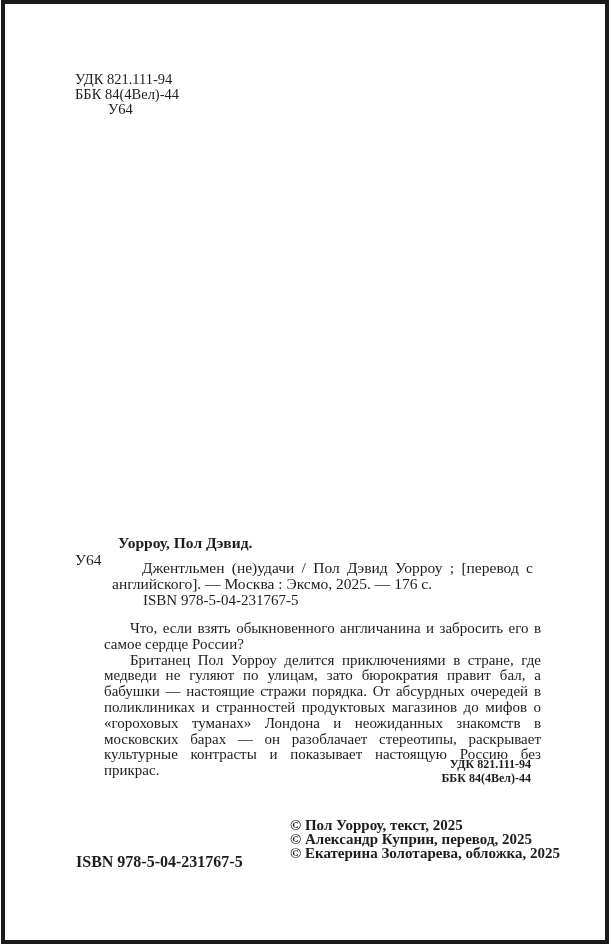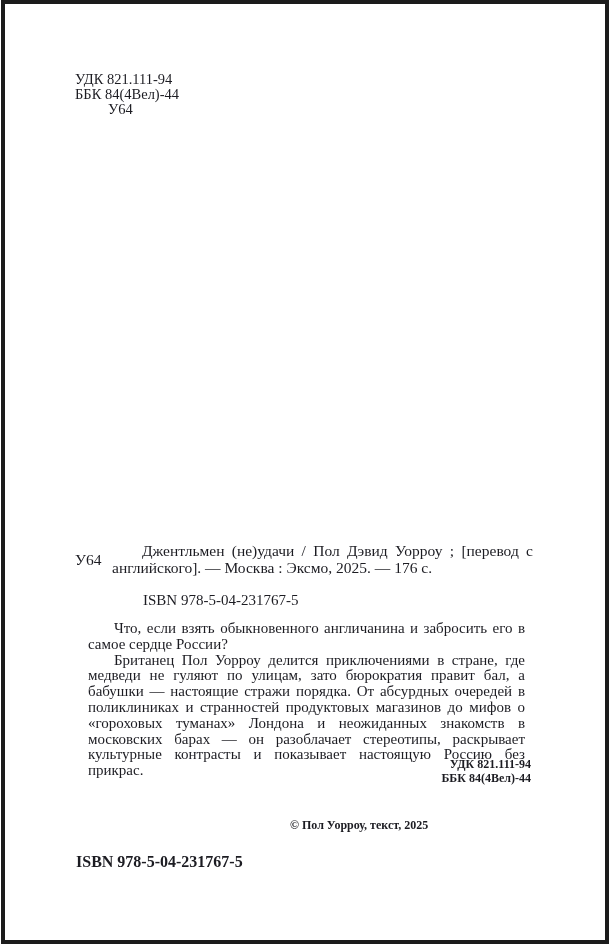--- a/index.html
+++ b/index.html
@@ -60,21 +60,21 @@
   }
   .isbn-mid {
     position: absolute;
     left: 143px;
     top: 592px;
     font-size: 15px;
     white-space: nowrap;
   }
   .annotation {
     position: absolute;
-    left: 88px;
+    left: 104px;
     top: 621px;
     width: 437px;
     font-size: 15px;
     line-height: 15.8px;
     text-align: justify;
   }
   .annotation p {
     margin: 0;
     text-indent: 26px;
   }
@@ -85,21 +85,21 @@
     font-size: 12px;
     font-weight: bold;
     line-height: 14px;
     text-align: right;
     white-space: nowrap;
   }
   .copyrights {
     position: absolute;
     left: 290px;
     top: 818px;
-    font-size: 12px;
+    font-size: 15px;
     font-weight: bold;
     line-height: 14px;
     white-space: nowrap;
   }
   .isbn-bottom {
     position: absolute;
     left: 76px;
     top: 853px;
     font-size: 16px;
     font-weight: bold;
@@ -114,34 +114,37 @@
   <div class="frame"></div>
 
   <div class="top-codes">
     <div>УДК 821.111-94</div>
     <div>ББК 84(4Вел)-44</div>
     <div class="author-sign">У64</div>
   </div>
 
   <div class="bib">
     <span class="bib-code">У64</span>
+    <div class="bib-heading">Уорроу, Пол Дэвид.</div>
     <p class="bib-entry">Джентльмен (не)удачи / Пол Дэвид Уорроу ; [перевод с английского]. — Москва : Эксмо, 2025. — 176 с.</p>
   </div>
 
   <div class="isbn-mid">ISBN 978-5-04-231767-5</div>
 
   <div class="annotation">
     <p>Что, если взять обыкновенного англичанина и забросить его в самое сердце России?</p>
     <p>Британец Пол Уорроу делится приключениями в стране, где медведи не гуляют по улицам, зато бюрократия правит бал, а бабушки — настоящие стражи порядка. От абсурдных очередей в поликлиниках и странностей продуктовых магазинов до мифов о «гороховых туманах» Лондона и неожиданных знакомств в московских барах — он разоблачает стереотипы, раскрывает культурные контрасты и показывает настоящую Россию без прикрас.</p>
   </div>
 
   <div class="codes-right">
     <div>УДК 821.111-94</div>
     <div>ББК 84(4Вел)-44</div>
   </div>
 
   <div class="copyrights">
     <div>© Пол Уорроу, текст, 2025</div>
+    <div>© Александр Куприн, перевод, 2025</div>
+    <div>© Екатерина Золотарева, обложка, 2025</div>
   </div>
 
   <div class="isbn-bottom">ISBN 978-5-04-231767-5</div>
 
 </div>
 
 </body></html>

